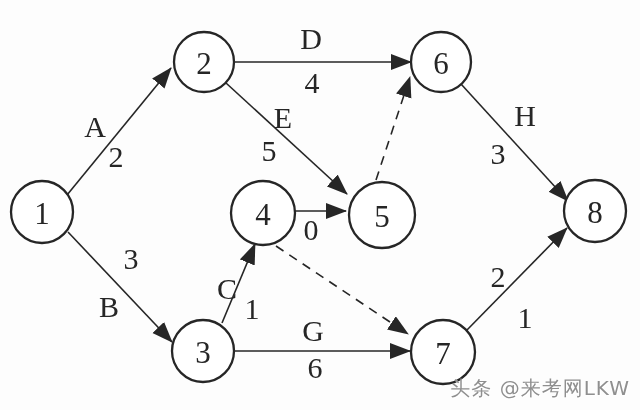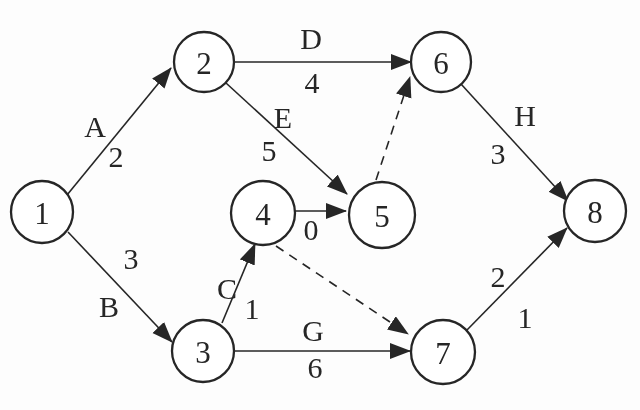--- a/index.html
+++ b/index.html
@@ -99,13 +99,14 @@
         <circle cx="382" cy="215" r="33" stroke="#262626" stroke-width="2.3" fill="#ffffff" class="node-circle"></circle>
         <text x="382" y="216" text-anchor="middle" dominant-baseline="central" class="node-label">5</text>
         <circle cx="441" cy="62" r="30" stroke="#262626" stroke-width="2.3" fill="#ffffff" class="node-circle"></circle>
         <text x="441" y="63" text-anchor="middle" dominant-baseline="central" class="node-label">6</text>
         <circle cx="443" cy="352" r="32" stroke="#262626" stroke-width="2.3" fill="#ffffff" class="node-circle"></circle>
         <text x="443" y="353" text-anchor="middle" dominant-baseline="central" class="node-label">7</text>
         <circle cx="595" cy="211" r="31" stroke="#262626" stroke-width="2.3" fill="#ffffff" class="node-circle"></circle>
         <text x="595" y="212" text-anchor="middle" dominant-baseline="central" class="node-label">8</text>
       </g>
   </svg>
+  <div class="watermark">头条 @来考网LKW</div>
 </div>
 
 </body></html>

